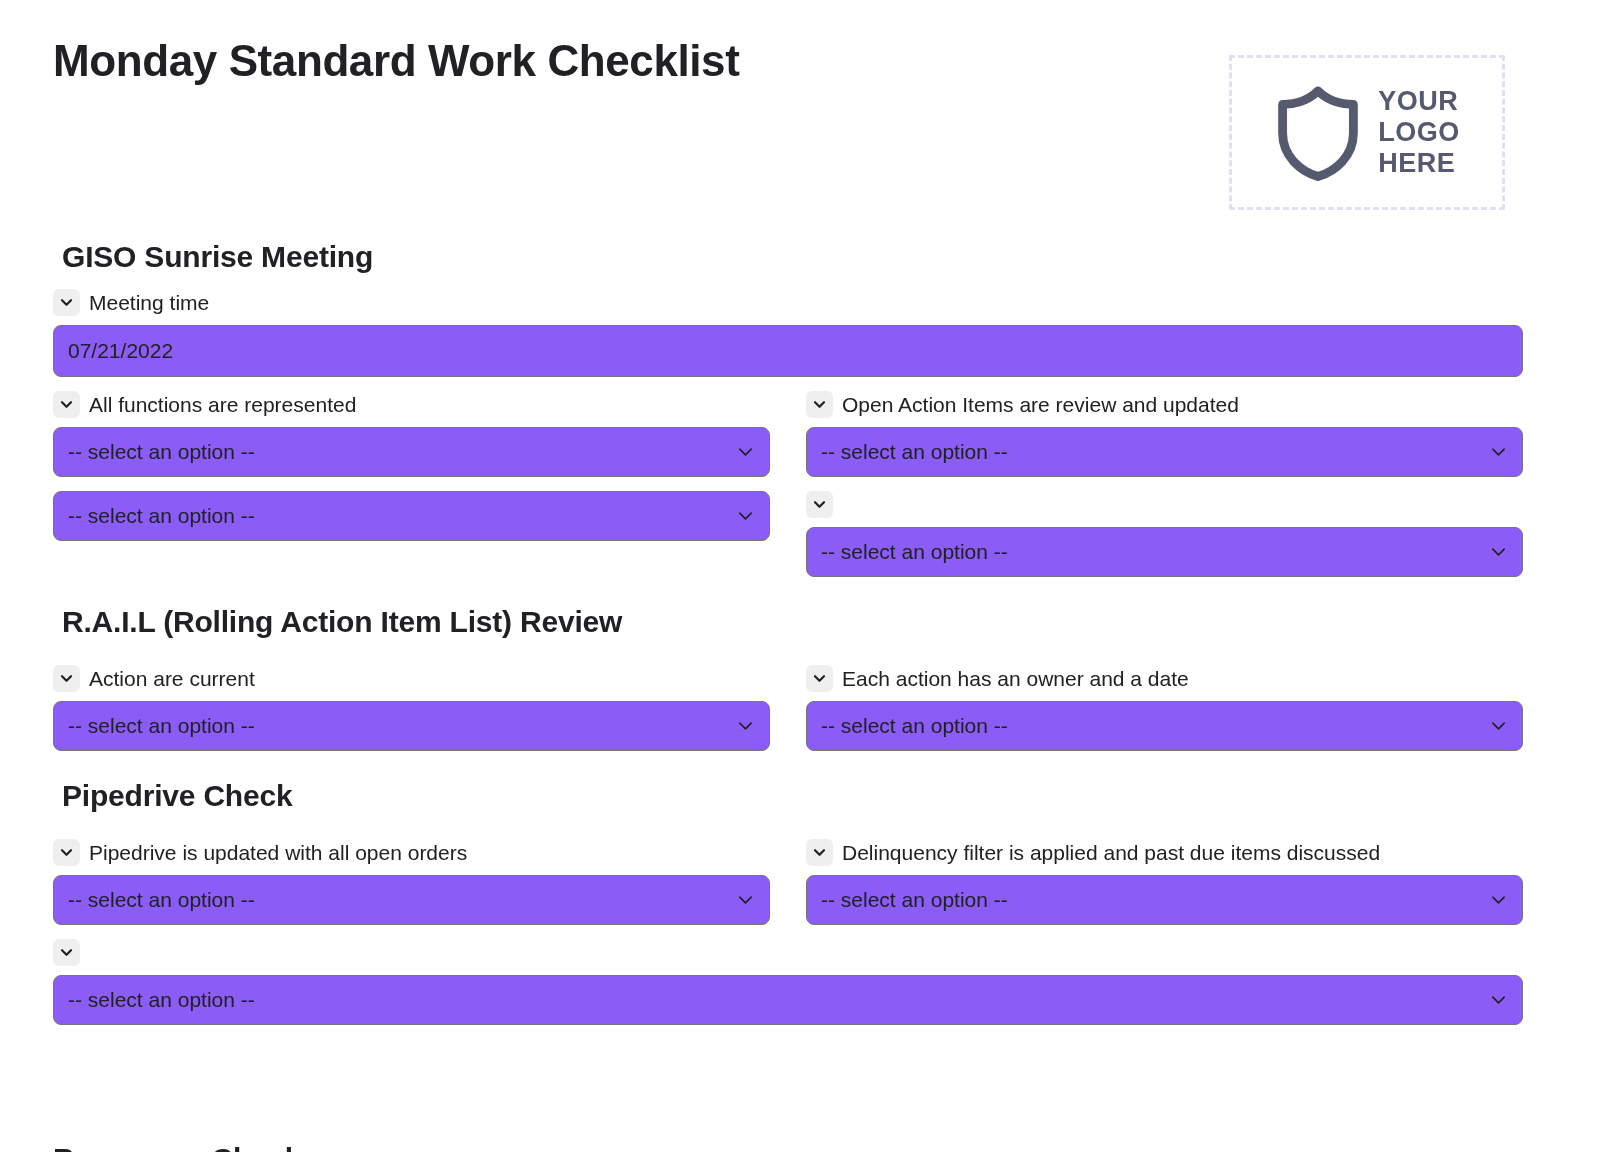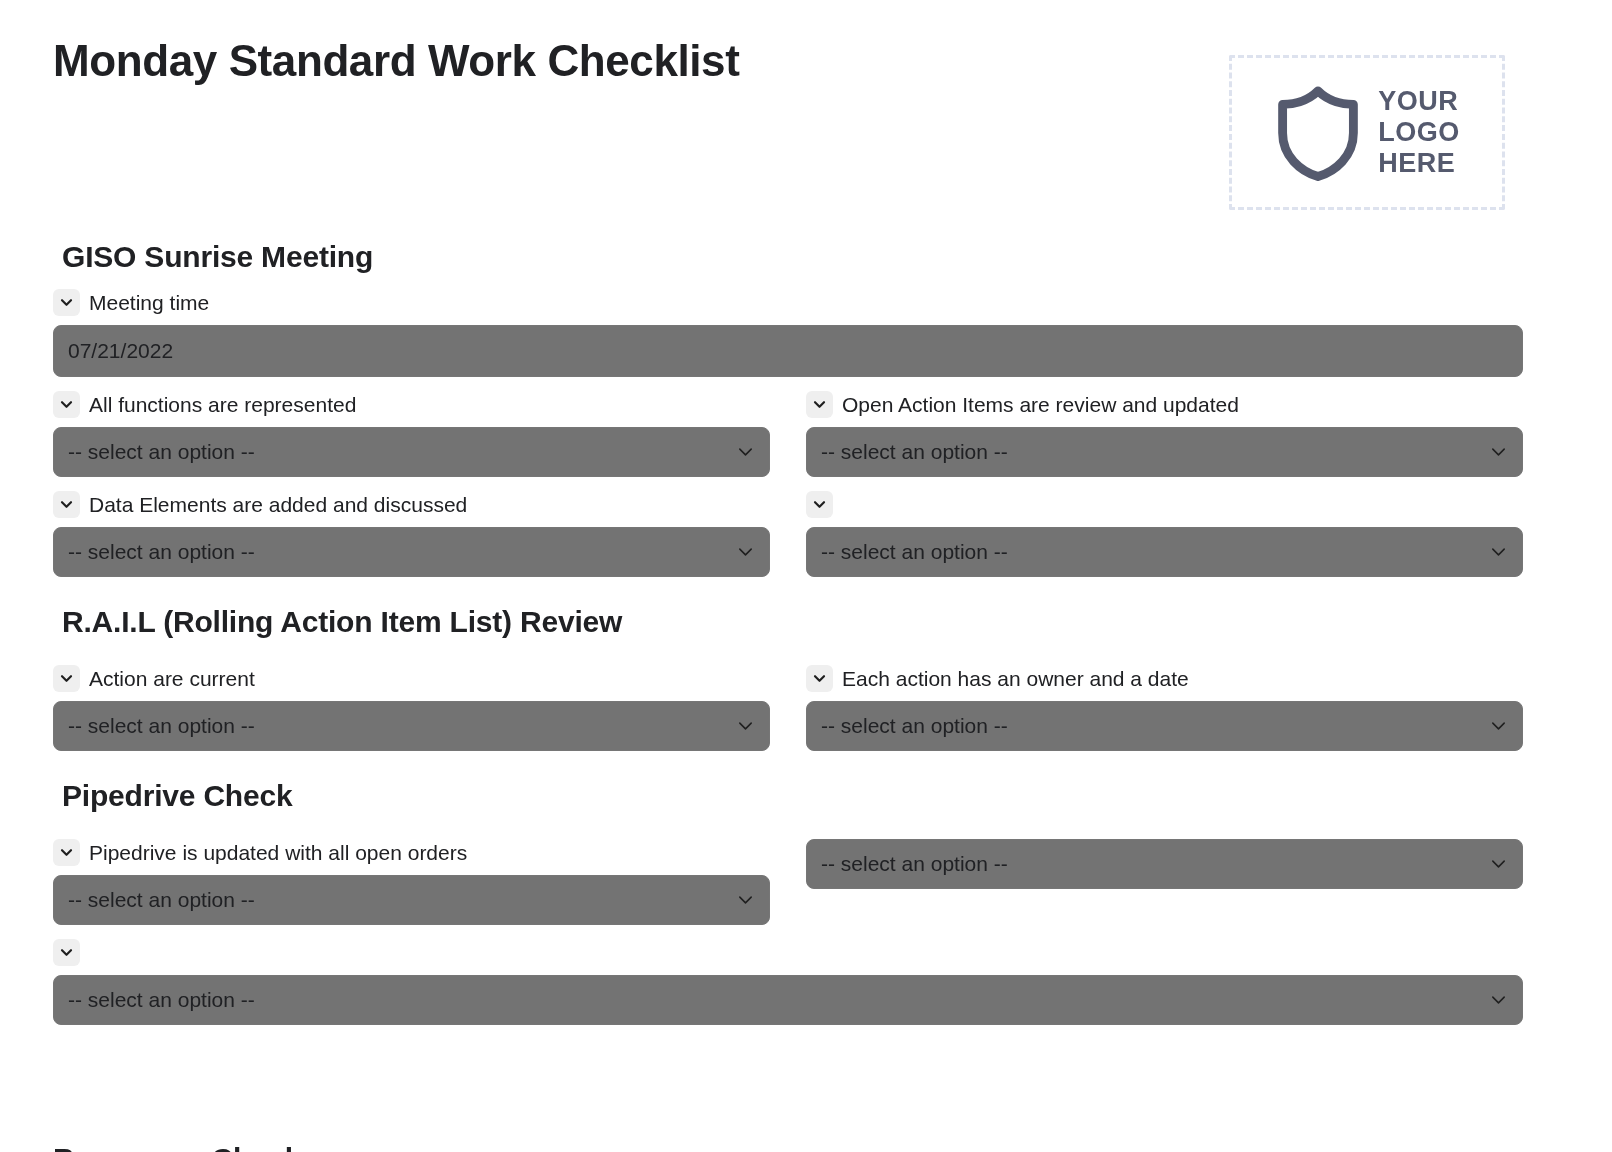--- a/index.html
+++ b/index.html
@@ -114,21 +114,21 @@
     justify-content: center;
   }
   .chev-badge svg { display: block; }
 
   .control {
     position: relative;
     width: 100%;
     height: 50px;
     border: 1.5px solid #767676;
     border-radius: 8px;
-    background: #737373;
+    background: #8b5cf6;
     display: flex;
     align-items: center;
     padding: 0 14px;
     font-size: 21px;
     color: #202124;
   }
   .control.select { padding-right: 44px; }
   .control .value {
     white-space: nowrap;
     overflow: hidden;
@@ -224,28 +224,20 @@
         </div>
         <div class="control select">
           <span class="value">-- select an option --</span>
           <svg class="select-arrow" width="19" height="19" viewBox="0 0 20 20" aria-hidden="true">
             <path d="M4 7 L10 13 L16 7" fill="none" stroke="#1f1f1f" stroke-width="1.6" stroke-linecap="round" stroke-linejoin="round"></path>
           </svg>
         </div>
       </div>
 
       <div class="field">
-        <div class="field-label">
-          <span class="chev-badge">
-            <svg width="15" height="15" viewBox="0 0 16 16" aria-hidden="true">
-              <path d="M3.2 5.6 L8 10.4 L12.8 5.6" fill="none" stroke="#1f1f1f" stroke-width="2.3" stroke-linecap="round" stroke-linejoin="round"></path>
-            </svg>
-          </span>
-          <span>Data Elements are added and discussed</span>
-        </div>
         <div class="control select">
           <span class="value">-- select an option --</span>
           <svg class="select-arrow" width="19" height="19" viewBox="0 0 20 20" aria-hidden="true">
             <path d="M4 7 L10 13 L16 7" fill="none" stroke="#1f1f1f" stroke-width="1.6" stroke-linecap="round" stroke-linejoin="round"></path>
           </svg>
         </div>
       </div>
 
       <div class="field">
         <div class="field-label">
@@ -328,20 +320,28 @@
         </div>
         <div class="control select">
           <span class="value">-- select an option --</span>
           <svg class="select-arrow" width="19" height="19" viewBox="0 0 20 20" aria-hidden="true">
             <path d="M4 7 L10 13 L16 7" fill="none" stroke="#1f1f1f" stroke-width="1.6" stroke-linecap="round" stroke-linejoin="round"></path>
           </svg>
         </div>
       </div>
 
       <div class="field">
+        <div class="field-label">
+          <span class="chev-badge">
+            <svg width="15" height="15" viewBox="0 0 16 16" aria-hidden="true">
+              <path d="M3.2 5.6 L8 10.4 L12.8 5.6" fill="none" stroke="#1f1f1f" stroke-width="2.3" stroke-linecap="round" stroke-linejoin="round"></path>
+            </svg>
+          </span>
+          <span>Delinquency filter is applied and past due items discussed</span>
+        </div>
         <div class="control select">
           <span class="value">-- select an option --</span>
           <svg class="select-arrow" width="19" height="19" viewBox="0 0 20 20" aria-hidden="true">
             <path d="M4 7 L10 13 L16 7" fill="none" stroke="#1f1f1f" stroke-width="1.6" stroke-linecap="round" stroke-linejoin="round"></path>
           </svg>
         </div>
       </div>
 
       <div class="field full">
         <div class="field-label">

